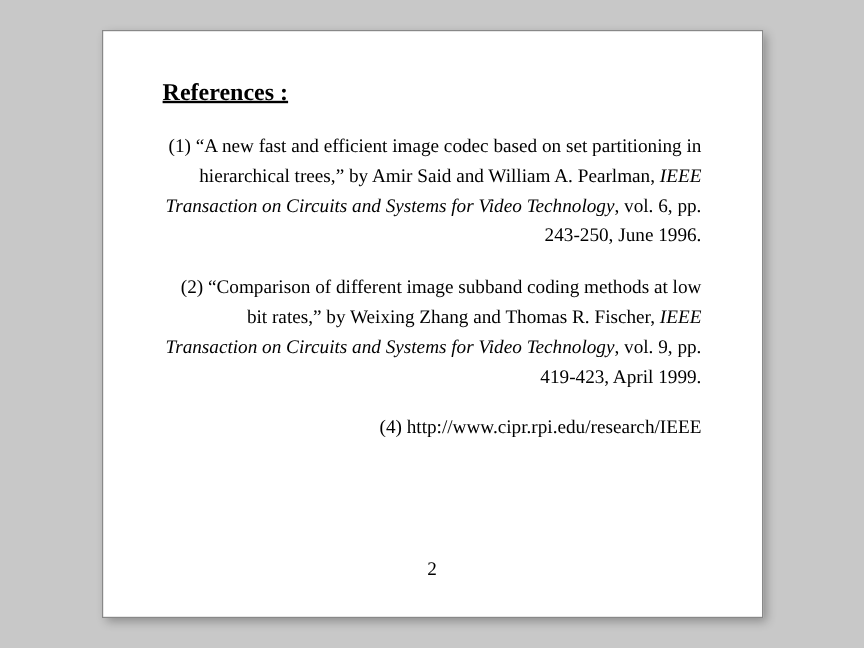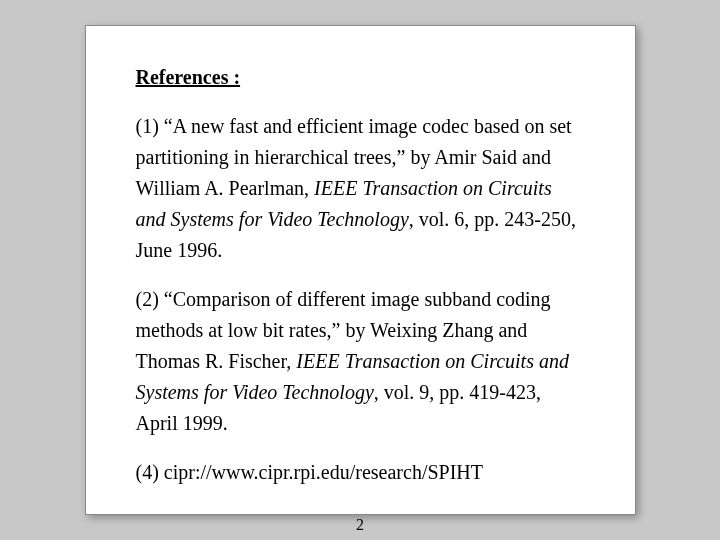--- a/index.html
+++ b/index.html
@@ -36,22 +36,23 @@
 
     .references-heading {
       font-size: 20px;
       font-weight: bold;
       text-decoration: underline;
       margin-bottom: 22px;
     }
 
     .reference-item {
       margin-bottom: 18px;
-      font-size: 20px;
+      font-size: 16px;
       line-height: 1.55;
+      text-align: right;
     }
 
     .ref-italic {
       font-style: italic;
     }
 
     .page-footer {
       text-align: center;
       font-size: 16px;
       padding-top: 10px;
@@ -62,21 +63,21 @@
 
 <div class="slide-container">
   <div class="content-area">
 
     <div class="references-heading">References :</div>
 
     <div id="references-list">
 
     <div class="reference-item"><span>(1) </span><span>“A new fast and efficient image codec based on set partitioning in hierarchical trees,” by Amir Said and William A. Pearlman, <span class="ref-italic">IEEE Transaction on Circuits and Systems for Video Technology</span>, vol. 6, pp. 243-250, June 1996.</span></div>
         <div class="reference-item"><span>(2) </span><span>“Comparison of different image subband coding methods at low bit rates,” by Weixing Zhang and Thomas R. Fischer, <span class="ref-italic">IEEE Transaction on Circuits and Systems for Video Technology</span>, vol. 9, pp. 419-423, April 1999.</span></div>
-        <div class="reference-item"><span>(4) </span><span>cipr://www.cipr.rpi.edu/research/SPIHT</span></div>
+        <div class="reference-item"><span>(4) </span><span>http://www.cipr.rpi.edu/research/IEEE</span></div>
       </div>
 
   </div>
 
   <div class="page-footer">
     <span>2</span>
   </div>
 </div>
 
 </body></html>

